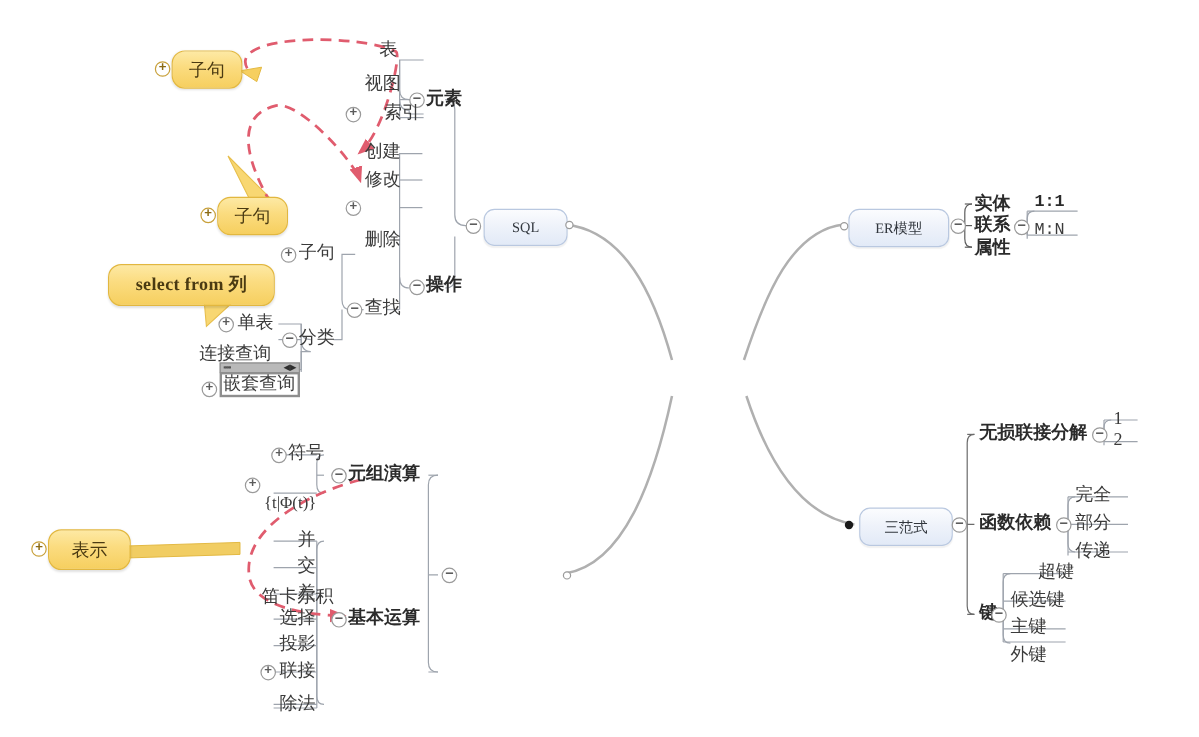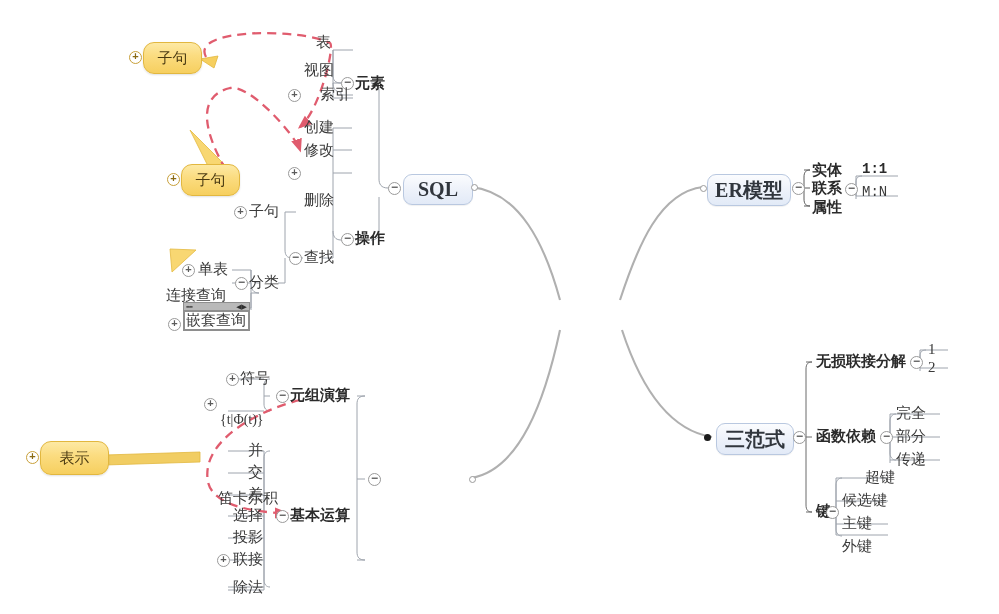--- a/index.html
+++ b/index.html
@@ -22,21 +22,21 @@
   .tnode.mono{font-family:"Liberation Mono","DejaVu Sans Mono",monospace;font-size:14px;}
 
   
   .boxnode{
     position:absolute;display:flex;align-items:center;justify-content:center;
     border-radius:9px;white-space:nowrap;
     font-family:"Liberation Serif","DejaVu Serif",serif;
   }
   .boxnode.blue{
     background:linear-gradient(to bottom,#fbfcfe 0%,#eef2fa 48%,#e2eaf7 100%);
-    border:1px solid #b9c8e0;color:#31363d;font-weight:bold;font-size:20px;
+    border:1px solid #b9c8e0;color:#31363d;font-weight:normal;font-size:12px;
     box-shadow:0 1px 1px rgba(0,0,0,.06);
     align-items:center;
   }
   .boxnode.center{
     background:linear-gradient(to bottom,#cfdcef 0%,#b3c8e4 45%,#8fadd3 100%);
     border:1px solid #7e9cc6;color:#1f2733;font-weight:bold;font-size:21px;
     border-radius:10px;box-shadow:0 1px 2px rgba(0,0,0,.18);
   }
 
   
@@ -284,20 +284,23 @@
     <span class="g">+</span>
   </div>
 
   <div class="callout" style="left:181px;top:164px;width:57px;height:30px;">
     <span>子句</span>
   </div>
   <div class="toggle plusY" style="left:167px;top:173px;">
     <span class="g">+</span>
   </div>
 
+  <div class="callout bold" style="left:90px;top:220px;width:137px;height:33px;">
+    <span>select from 列</span>
+  </div>
 
   <div class="callout" style="left:40px;top:441px;width:67px;height:32px;">
     <span>表示</span>
   </div>
   <div class="toggle plusY" style="left:26px;top:451px;">
     <span class="g">+</span>
   </div>
 
   <div class="boxnode blue" style="left:707px;top:174px;width:82px;height:30px;">
     <span>ER模型</span>

